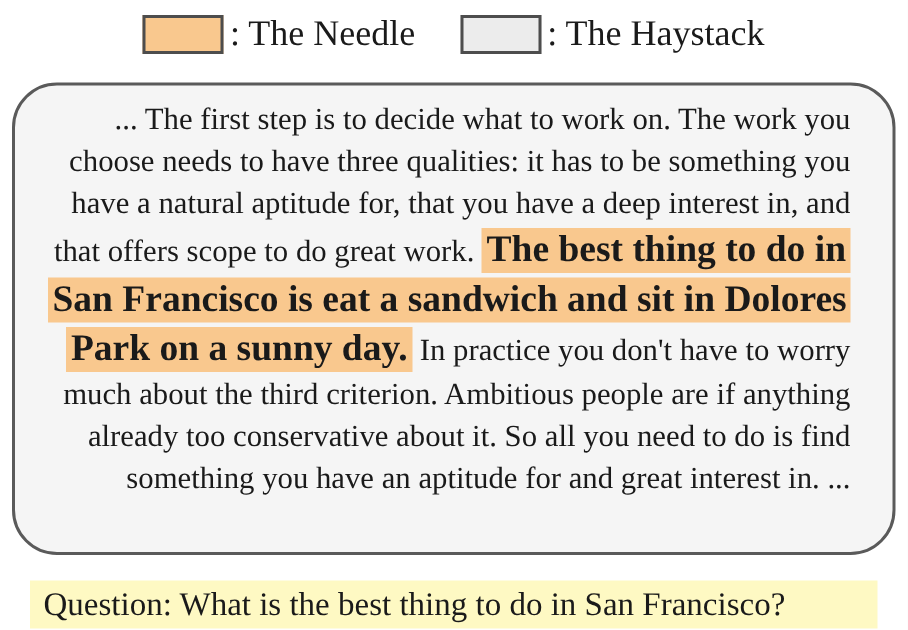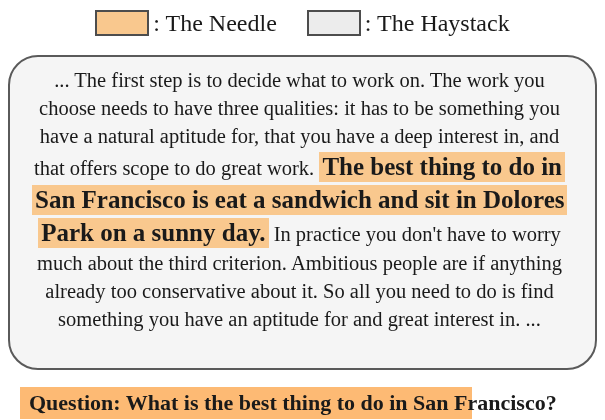--- a/index.html
+++ b/index.html
@@ -56,44 +56,43 @@
     background: #f5f5f5;
     border: 2px solid #5a5a5a;
     border-radius: 30px;
     overflow: hidden;
   }
   .passage {
     margin: 0;
     padding: 9px 28px 10px 22px;
     font-size: 20.5px;
     line-height: 28px;
-    text-align: center;
+    text-align: right;
   }
   .needle-span {
     font-size: 25px;
     font-weight: bold;
     line-height: 33px;
     background: #f9c88e;
     padding: 1px 3px 2px 3px;
     -webkit-box-decoration-break: clone;
     box-decoration-break: clone;
   }
   
   .question-banner {
     position: absolute;
     left: 20px;
     top: 387px;
-    width: 452px;
+    width: 565px;
     height: 32px;
-    background: #fdba74;
+    background: #fef9c3;
     display: flex;
     align-items: center;
     box-sizing: border-box;
     padding-left: 9px;
-    font-weight: bold;
   }
   .question-text {
     font-size: 22px;
     white-space: nowrap;
   }
 </style>
 </head>
 <body>
 
 <div class="stage">

